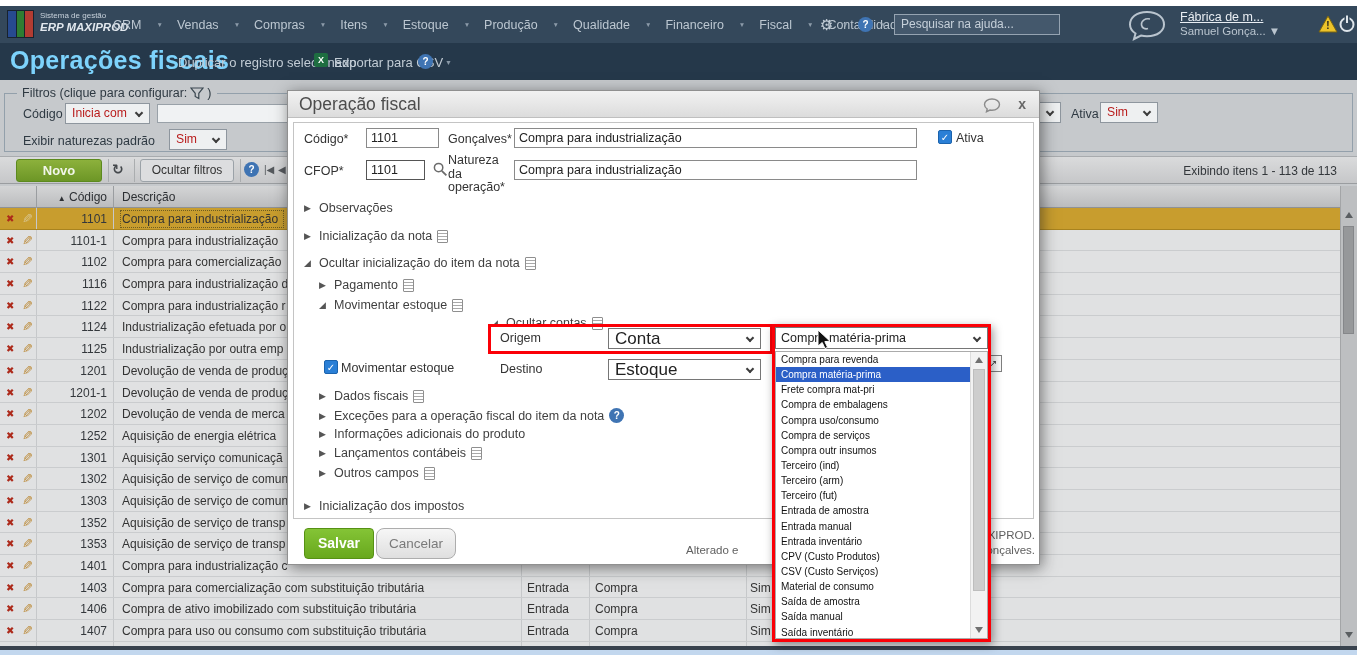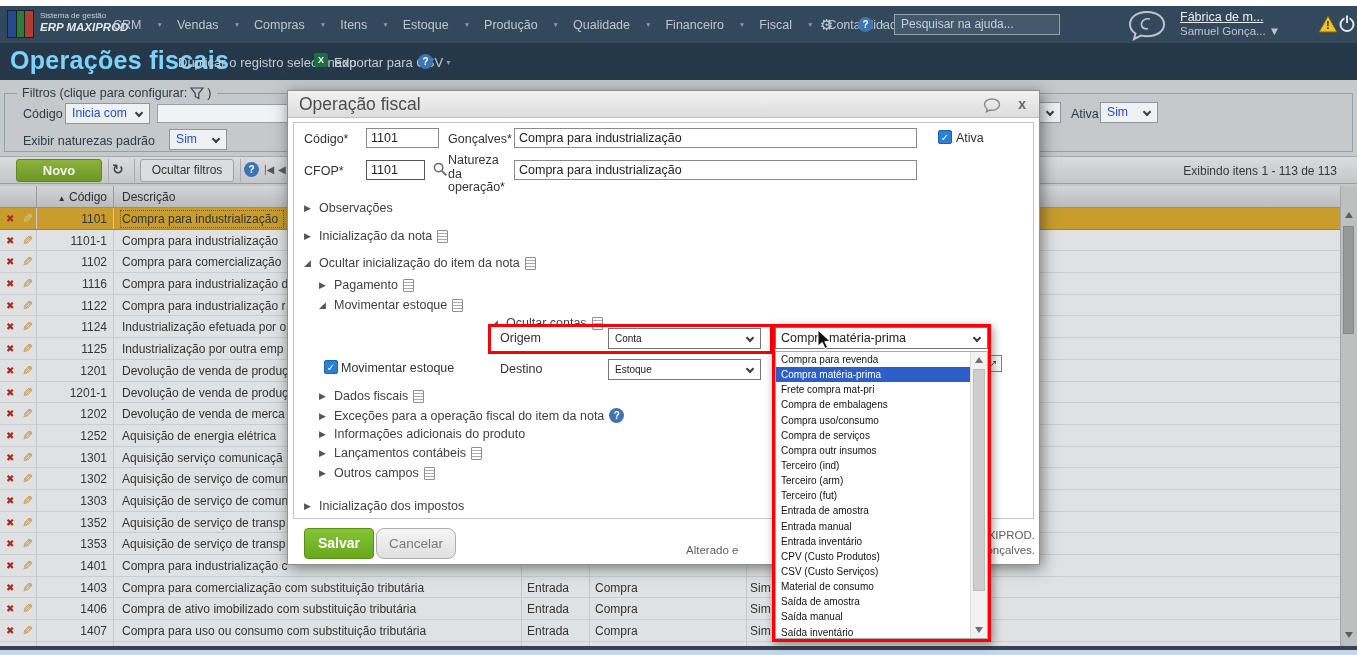--- a/index.html
+++ b/index.html
@@ -38,21 +38,21 @@
 #xlsic{position:absolute;left:314px;top:10px;width:14px;height:14px;background:#1e6e41;border-radius:2px;
   color:#fff;font-size:9px;font-weight:bold;text-align:center;line-height:14px}
 #exp{left:334px;top:12px}
 #phelp{position:absolute;left:418px;top:11px}
 #pcaret{position:absolute;left:445px;top:16px;color:#8898a6;font-size:7px}
 
 #fs{position:absolute;left:4px;top:93px;width:1349px;height:59px;border:1px solid #93a0ab}
 #fslegend{position:absolute;left:12px;top:-8px;background:#c6c9cc;padding:0 5px;font-size:12.5px;color:#2e3942;
   display:flex;align-items:center;gap:3px}
 .flbl{position:absolute;font-size:12.5px;color:#2e3942}
-.sel{position:absolute;background:#eef0f1;border:1px solid #8e969e;font-size:12.2px;color:#1d4ed8;
+.sel{position:absolute;background:#eef0f1;border:1px solid #8e969e;font-size:12.2px;color:#b91c1c;
   line-height:19px;padding:0 20px 0 6px;white-space:nowrap;overflow:hidden;height:21px}
 .chv{position:absolute;right:7px;top:6px;width:6px;height:6px;border-right:2px solid #3c3c3c;
   border-bottom:2px solid #3c3c3c;transform:rotate(45deg)}
 #f-cod-lbl{left:18px;top:13px}
 #f-cod-sel{left:60px;top:9px;width:85px}
 #f-cod-inp{position:absolute;left:152px;top:10px;width:172px;height:19px;background:#f0f2f3;border:1px solid #99a1a8}
 #f-part-sel{left:1026px;top:8px;width:30px}
 #f-atv-lbl{left:1066px;top:13px}
 #f-atv-sel{left:1095px;top:8px;width:58px}
 #f-exb-lbl{left:18px;top:40px}
@@ -105,21 +105,21 @@
   box-shadow:2px 3px 14px rgba(30,30,30,.55);z-index:10}
 #mtitle{position:absolute;left:0;top:0;width:100%;height:27px;background:linear-gradient(#f2f2f2,#dcdcdc);
   border-bottom:1px solid #bfbfbf}
 #mtitle .t{position:absolute;left:11px;top:3px;font-size:17.5px;color:#4d4d4d}
 #mbubble{position:absolute;right:38px;top:7px}
 #mclose{position:absolute;right:13px;top:5px;font-size:14px;font-weight:bold;color:#666}
 #mbox{position:absolute;left:5px;top:31px;width:741px;height:397px;border:1px solid #c4c4c4}
 .mlbl{position:absolute;font-size:12.5px;color:#333;line-height:13.5px}
 .minp{position:absolute;border:1px solid #8a8a8a;height:20px;font-size:12.5px;padding:0 4px;line-height:18px;
   background:#fff;color:#222;white-space:nowrap;overflow:hidden}
-.msel{position:absolute;background:#fff;border:1px solid #767676;font-size:10px;color:#222;height:21px;
+.msel{position:absolute;background:#fff;border:1px solid #767676;font-size:17px;color:#222;height:21px;
   line-height:19px;padding:0 22px 0 6px;white-space:nowrap}
 .chk{position:absolute;width:14px;height:14px;background:#2a7fd6;border:1px solid #1b63ad;border-radius:2px;
   color:#fff;font-size:10px;text-align:center;line-height:13px}
 #mag{position:absolute;left:145px;top:71px}
 .msec{position:absolute;font-size:12.5px;color:#3f3f3f;display:flex;align-items:center;gap:5px;white-space:nowrap}
 .mk{font-size:9px;color:#555;width:10px}
 .docico{width:11px;height:13px;border:1px solid #8f8f8f;background:
   repeating-linear-gradient(#fff,#fff 2px,#a9a9a9 2px,#a9a9a9 3px);border-radius:1px}
 .redbox{position:absolute;border:3px solid #fb0007}
 #oribox{left:200px;top:233px;width:285px;height:30px}

